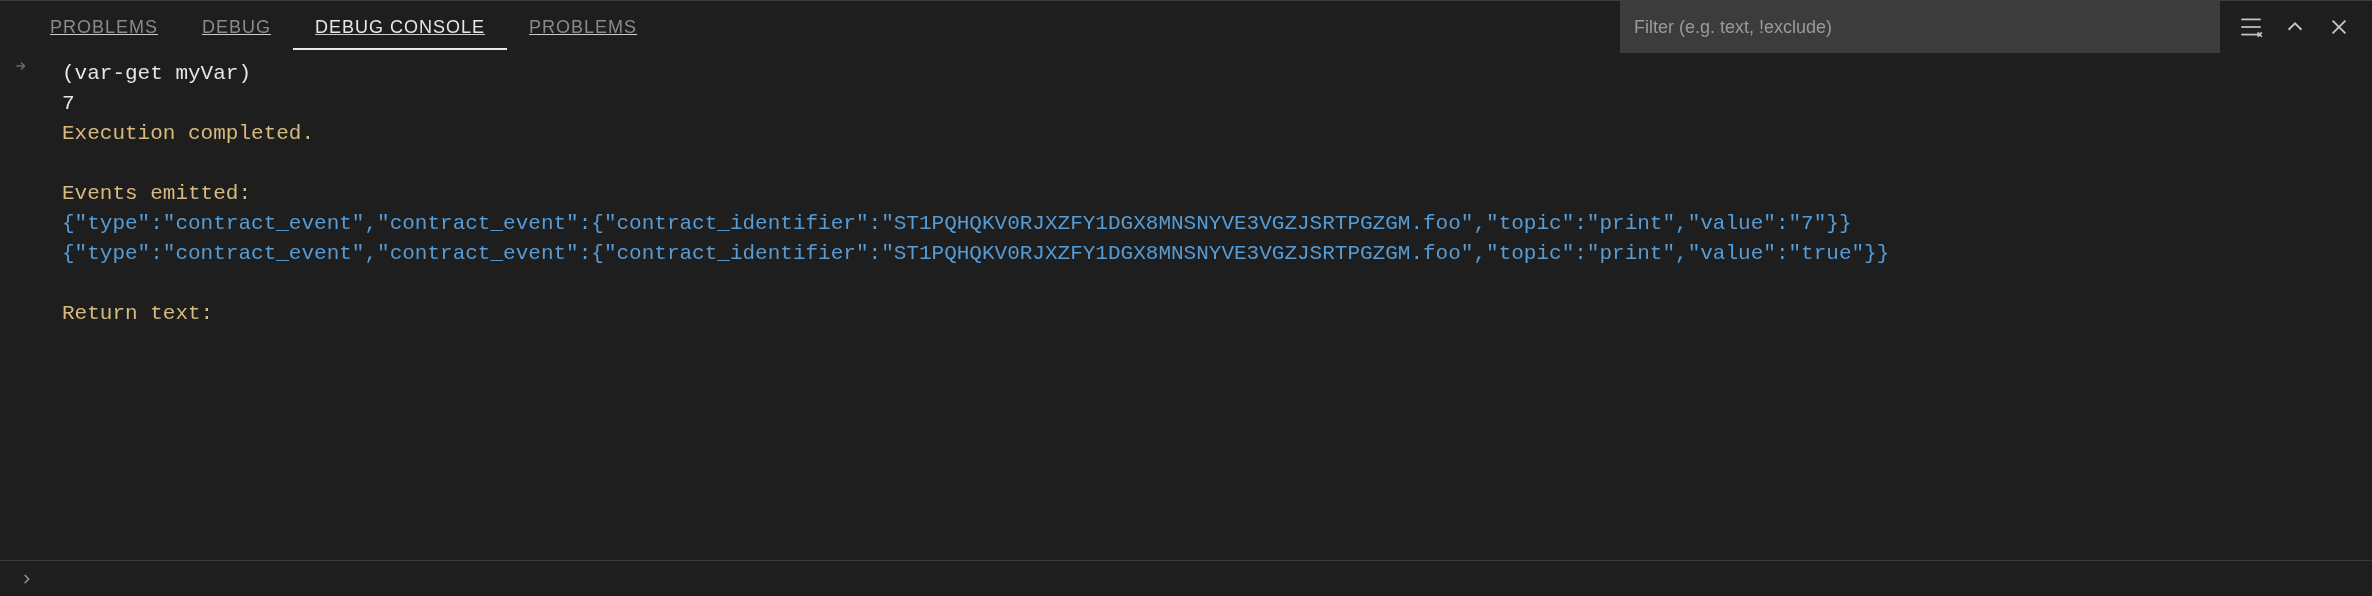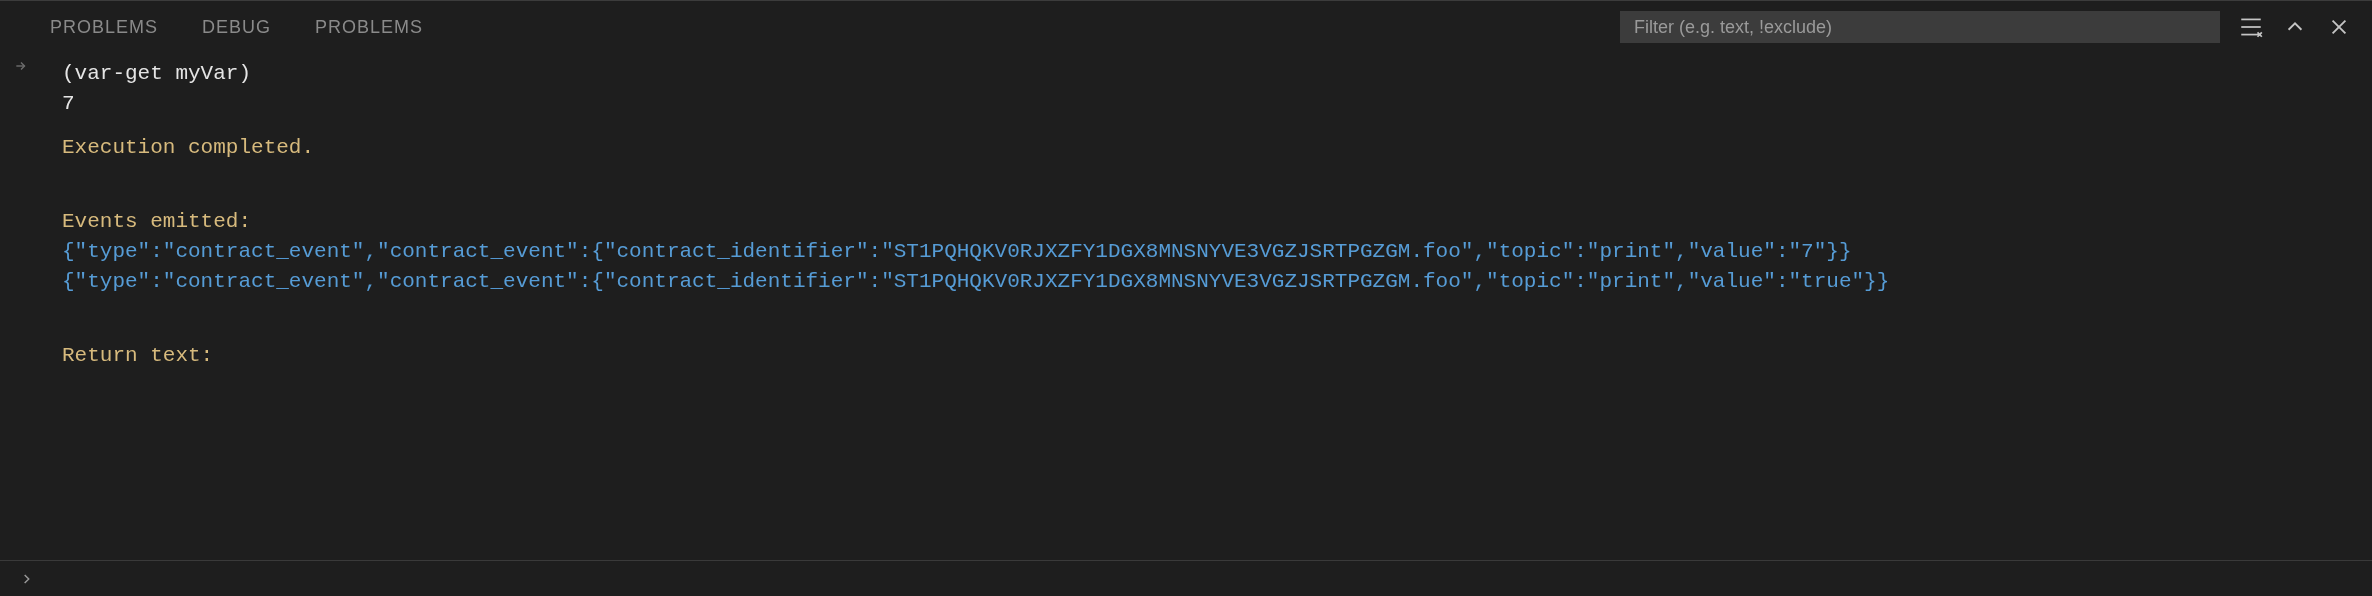--- a/index.html
+++ b/index.html
@@ -22,38 +22,39 @@
     height: 52px;
     display: flex;
     align-items: center;
     padding: 0 20px 0 28px;
   }
   .tabs {
     display: flex;
     align-items: center;
     gap: 0;
     flex: 0 0 auto;
+    text-decoration: underline;
   }
   .tab {
     font-size: 18px;
     letter-spacing: 1px;
     color: #8a8a8a;
     padding: 12px 22px 10px 22px;
     cursor: pointer;
     border-bottom: 2px solid transparent;
     white-space: nowrap;
   }
   .tab.active {
     color: #e7e7e7;
     border-bottom: 2px solid #e7e7e7;
   }
   .spacer { flex: 1 1 auto; }
   .filter-box {
     width: 600px;
-    height: 32px;
+    height: 52px;
     background: #3c3c3c;
     border: none;
     color: #cccccc;
     font-size: 18px;
     padding: 0 14px;
     outline: none;
   }
   .filter-box::placeholder { color: #9a9a9a; }
   .actions {
     display: flex;
@@ -99,21 +100,21 @@
     display: flex;
     align-items: center;
     padding-left: 14px;
   }
   .arrow-in svg { display: block; }
   .content {
     flex: 1 1 auto;
     white-space: pre;
   }
   .c-white  { color: #e5e5e5; }
-  .c-yellow { color: #d7ba7d; margin-top: 14px; }
+  .c-yellow { color: #d7ba7d; }
   .c-blue   { color: #569cd6; }
 
   .repl-input-row {
     height: 36px;
     border-top: 1px solid #3a3a3a;
     display: flex;
     align-items: center;
     padding-left: 20px;
     background: #1e1e1e;
   }
@@ -131,20 +132,21 @@
 </style>
 </head>
 <body>
 
 <div class="panel">
 
   <div class="tab-bar">
     <div class="tabs">
       <div class="tab">PROBLEMS</div>
       <div class="tab">DEBUG</div>
+      <div class="tab active">DEBUG CONSOLE</div>
       <div class="tab">PROBLEMS</div>
     </div>
     <div class="spacer"></div>
     <input class="filter-box" type="text" placeholder="Filter (e.g. text, !exclude)" style="">
     <div class="actions">
       <div class="icon-btn">
         <svg width="26" height="26" viewBox="0 0 24 24" fill="none" stroke="currentColor" stroke-width="1.6">
           <line x1="3" y1="5" x2="21" y2="5"></line>
           <line x1="3" y1="12" x2="21" y2="12"></line>
           <line x1="3" y1="19" x2="21" y2="19"></line>

